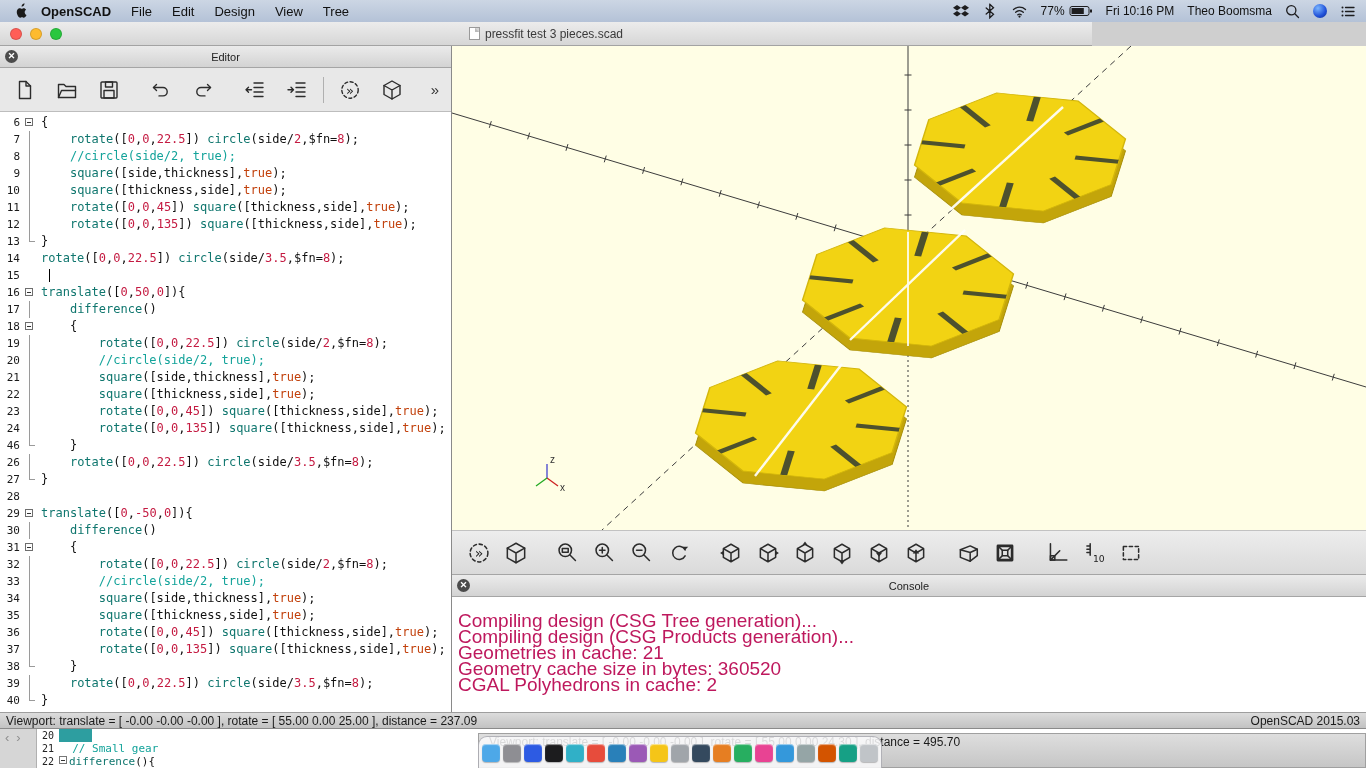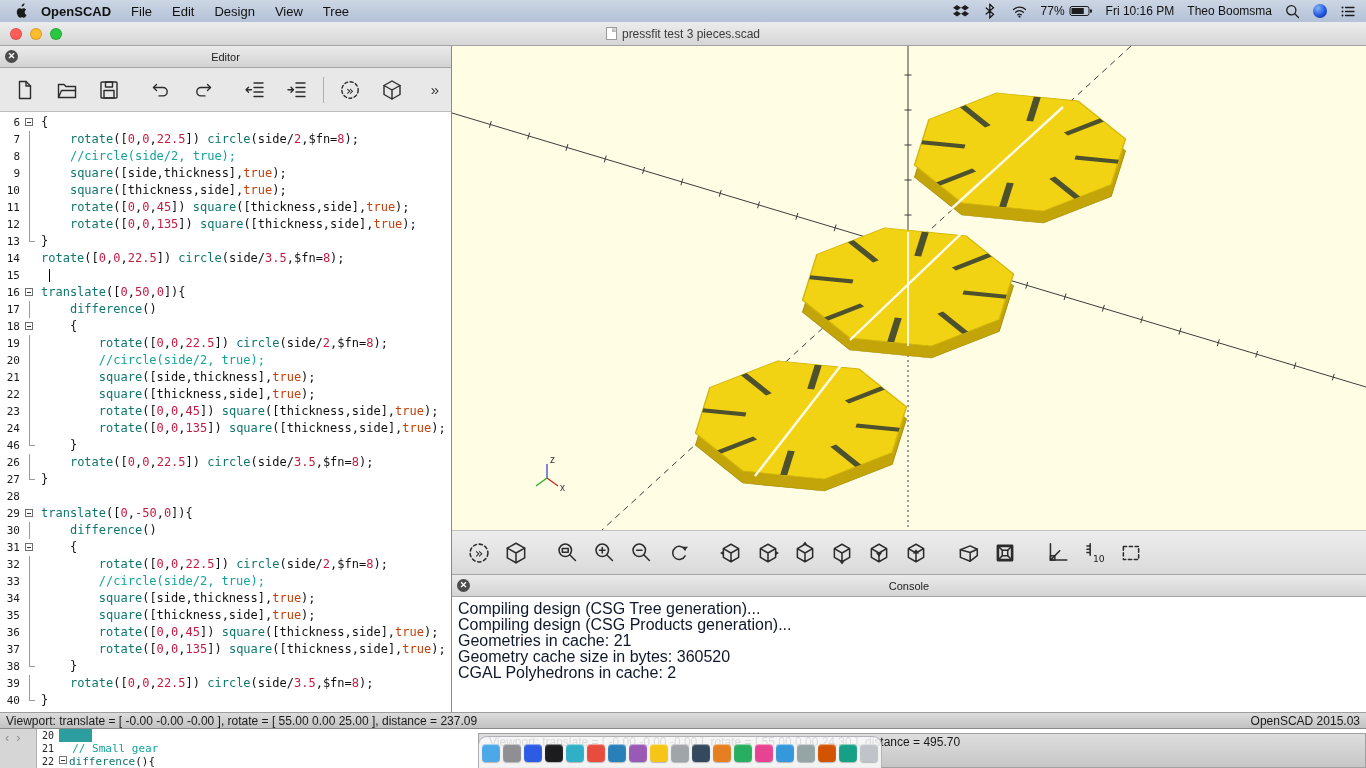--- a/index.html
+++ b/index.html
@@ -10,21 +10,21 @@
 
 #menubar{position:absolute;top:0;left:0;width:1366px;height:22px;background:linear-gradient(#ccd6e4,#b4c2d7);display:flex;align-items:center;font-size:13px;color:#111;z-index:60}
 #apple-wrap{padding:0 12px 0 14px;display:flex;align-items:center}
 #app-name{font-weight:bold;margin-right:20px}
 .menu-item{margin-right:20px}
 #menu-right{margin-left:auto;display:flex;align-items:center;gap:13px;padding-right:10px;font-size:12px}
 .mico{display:flex;align-items:center}
 #app-circle{width:14px;height:14px;border-radius:50%;background:radial-gradient(circle at 35% 30%,#7ab6ff,#1f4fd8 60%,#132f86)}
 
 
-#titlebar{position:absolute;top:22px;left:0;width:1366px;height:24px;background:linear-gradient(#ececec,#d6d6d6);border-bottom:1px solid #a3a3a3;display:flex;align-items:center;justify-content:center;z-index:40}
+#titlebar{position:absolute;top:22px;left:0;width:1092px;height:24px;background:linear-gradient(#ececec,#d6d6d6);border-bottom:1px solid #a3a3a3;display:flex;align-items:center;justify-content:center;z-index:40}
 #traffic{position:absolute;left:10px;top:6px;display:flex;gap:8px}
 .light{width:12px;height:12px;border-radius:50%;border:1px solid rgba(0,0,0,.15)}
 #win-title{font-size:12px;color:#3a3a3a;display:flex;align-items:center;gap:5px}
 .doc-ico{width:11px;height:13px;background:#fff;border:1px solid #9a9a9a;position:relative}
 .doc-ico::after{content:"";position:absolute;right:0;top:0;border-style:solid;border-width:0 4px 4px 0;border-color:transparent #d6d6d6 #bbb transparent}
 
 
 #main{position:absolute;top:46px;left:0;width:1366px;height:666px;display:flex;z-index:30}
 #editor-panel{flex:0 0 452px;width:452px;display:flex;flex-direction:column;border-right:1px solid #8a8a8a;background:#fff}
 .panel-header{height:22px;flex:0 0 22px;background:linear-gradient(#ebebeb,#d3d3d3);border-bottom:1px solid #a5a5a5;display:flex;align-items:center;justify-content:center;font-size:11px;color:#222;position:relative}
@@ -60,21 +60,21 @@
 #right-col{flex:1;display:flex;flex-direction:column;min-width:0}
 #viewport{position:relative;flex:0 0 484px;height:484px;background:var(--vp-bg);overflow:hidden}
 #vp-svg{position:absolute;inset:0;width:100%;height:100%}
 .gear-top{fill:var(--obj-top);stroke:#d3b60b;stroke-width:1.5}
 .gear-side{fill:var(--obj-side);stroke:#a68d05;stroke-width:1}
 .gear-slits rect{fill:var(--obj-slit)}
 #vp-toolbar{flex:0 0 45px;height:45px;background:linear-gradient(#ededed,#dadada);border-top:1px solid #c2c2c2;border-bottom:1px solid #a5a5a5;display:flex;align-items:center;padding-left:8px}
 .vpt-btn{width:37px;height:40px;display:flex;align-items:center;justify-content:center}
 .grp{margin-left:15px}
 #console-panel{flex:1;display:flex;flex-direction:column;background:#fff;min-height:0}
-#console-lines{flex:1;font-size:16px;line-height:16px;padding:4px 0 0 6px;color:#0f172a;overflow:hidden}
+#console-lines{flex:1;font-size:19px;line-height:16px;padding:16px 0 0 6px;color:#be185d;overflow:hidden}
 
 
 #statusbar{position:absolute;top:712px;left:0;width:1366px;height:17px;background:linear-gradient(#dcdcdc,#c2c2c2);border-top:1px solid #9e9e9e;border-bottom:1px solid #8a8a8a;display:flex;align-items:center;font-size:12px;color:#1a1a1a;padding:0 6px;z-index:35}
 #status-right{margin-left:auto}
 
 
 #bg-strip{position:absolute;top:729px;left:0;width:1366px;height:39px;background:#fff;z-index:10}
 #bg-nav{position:absolute;left:0;top:0;width:37px;height:39px;background:#d6d6d6;border-right:1px solid #b0b0b0;display:flex;gap:7px;padding:1px 5px;color:#8f8f8f;font-size:13px}
 #bg-code{position:absolute;left:37px;top:0;width:440px;height:39px;font-family:"DejaVu Sans Mono","Liberation Mono",monospace;font-size:11px;background:#fff}
 .bg-line{height:13px;line-height:13px;display:flex;white-space:pre}

